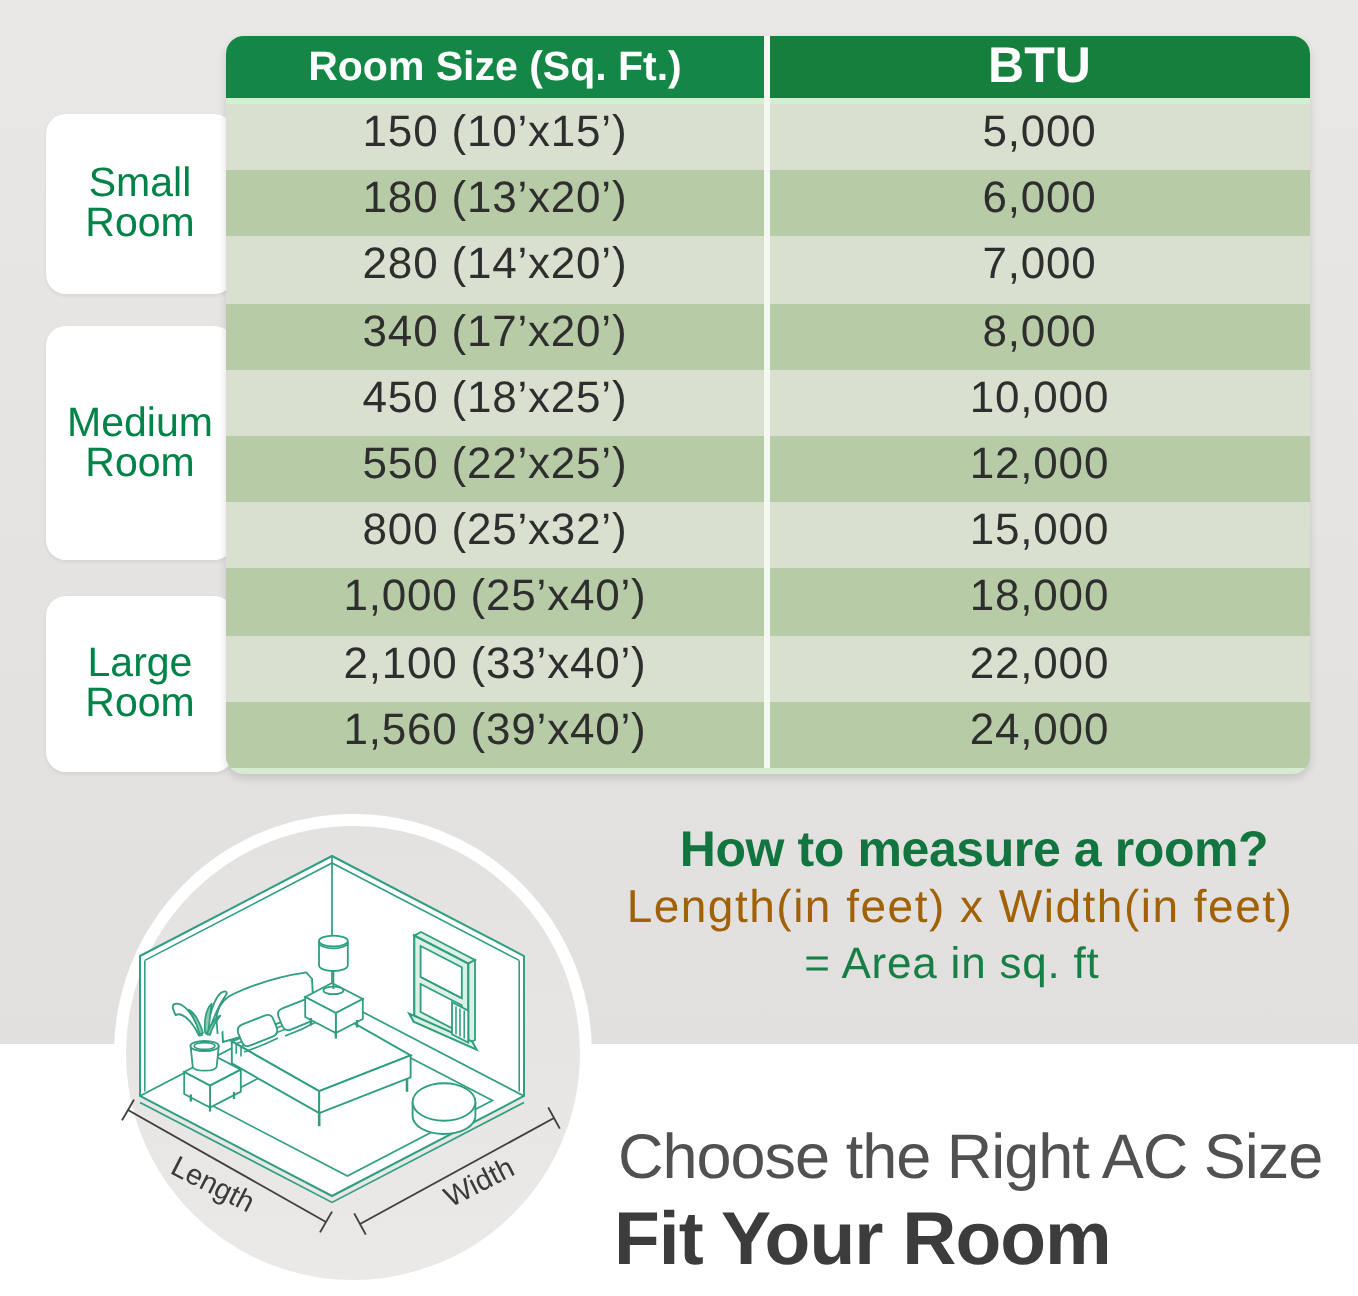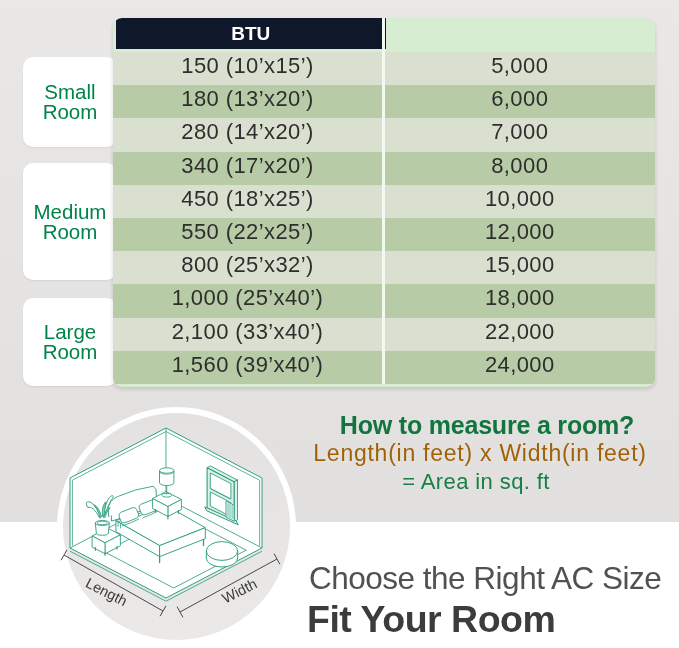--- a/index.html
+++ b/index.html
@@ -7,21 +7,21 @@
   font-family:"Liberation Sans",sans-serif}
 .graybg{position:absolute;left:0;top:0;width:679px;height:522px;
   background:linear-gradient(180deg,#e9e8e6 0%,#e3e2e0 70%,#e1e0de 100%)}
 .card{position:absolute;left:113px;top:18px;width:542px;height:369px;
   background:#d6edd2;border-radius:9px;overflow:hidden;
   box-shadow:0 2px 4px rgba(0,0,0,0.14)}
 .vdiv{position:absolute;left:269px;top:0;width:2.5px;height:366px;background:#f3f9f1;z-index:5}
 .hdr{position:relative;height:31px;margin-bottom:3px;display:flex}
 .hdr .h1{width:269px;background:#148646;color:#fff;font-weight:bold;font-size:20.5px;
   display:flex;align-items:center;justify-content:center}
-.hdr .h2{width:270.5px;margin-left:2.5px;background:#0f172a;color:#fff;font-weight:bold;font-size:19px;
+.hdr .h2{width:270.5px;margin-left:2.5px;background:#15803d;color:#fff;font-weight:bold;font-size:25px;
   display:flex;align-items:center;justify-content:center}
 .row{height:33.2px;display:flex;color:#2e2e2e;font-size:22px;letter-spacing:0.4px}
 .row .c1{width:269px;box-sizing:border-box;padding-left:0;padding-bottom:5px;display:flex;align-items:center;justify-content:center}
 .row .c2{width:270.5px;box-sizing:border-box;margin-left:2.5px;padding-bottom:5px;display:flex;align-items:center;justify-content:center}
 .rl{background:#dae0cf}
 .rd{background:#b7cba6}
 .lbl{position:absolute;left:23px;width:94px;background:#fff;border-radius:10px;
   color:#008348;font-weight:normal;font-size:20.5px;line-height:20px;text-align:center;
   display:flex;align-items:center;justify-content:center;
   box-shadow:0 1px 2px rgba(0,0,0,0.07)}
@@ -112,20 +112,21 @@
 <path d="M274.1,553.7L279.9,564.3" stroke="#3f3f3f" stroke-width="0.95" fill="none"></path>
 <text x="106" y="593" transform="rotate(27 106 593)" text-anchor="middle" dominant-baseline="middle" font-family="Liberation Sans, sans-serif" font-size="14.5" fill="#3a3a3a">Length</text>
 <text x="240" y="592" transform="rotate(-27 240 592)" text-anchor="middle" dominant-baseline="middle" font-family="Liberation Sans, sans-serif" font-size="14.5" fill="#3a3a3a">Width</text>
   </svg>
   <div class="lbl" style="top:57px;height:90px">Small<br>Room</div>
   <div class="lbl" style="top:163px;height:117px">Medium<br>Room</div>
   <div class="lbl" style="top:298px;height:88px">Large<br>Room</div>
   <div class="card">
     <div class="vdiv"></div>
     <div class="hdr">
+        <div class="h1">Room Size (Sq. Ft.)</div>
         <div class="h2">BTU</div>
       </div>
 <div class="row rl">
         <div class="c1">150 (10’x15’)</div>
         <div class="c2">5,000</div>
       </div>
 <div class="row rd">
         <div class="c1">180 (13’x20’)</div>
         <div class="c2">6,000</div>
       </div>

